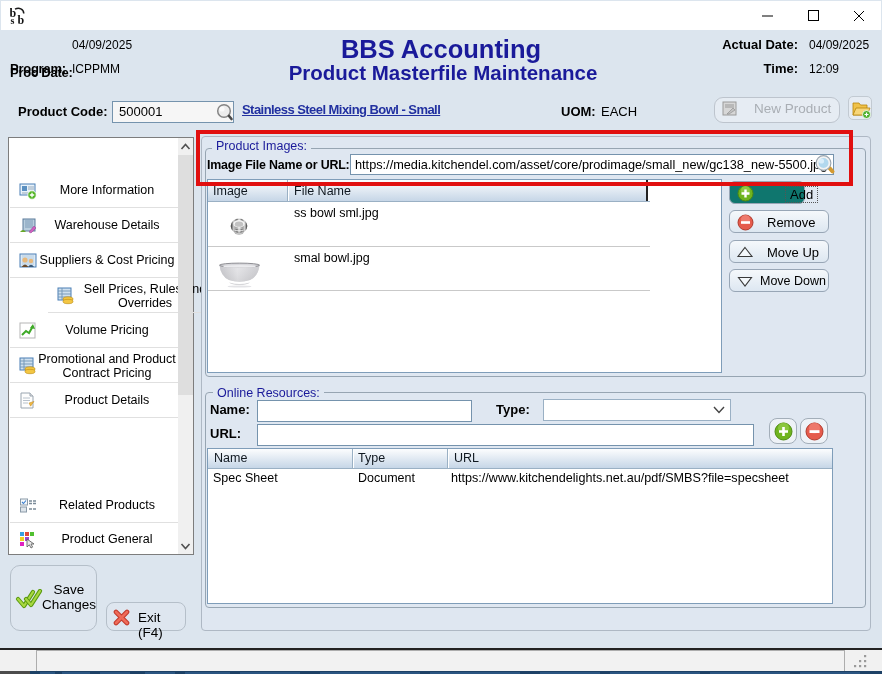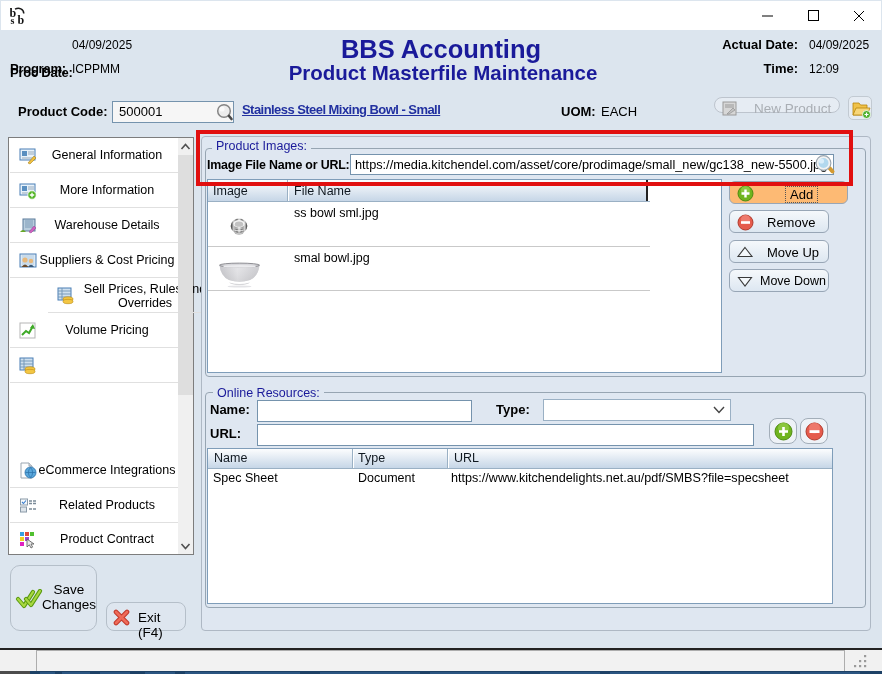--- a/index.html
+++ b/index.html
@@ -53,47 +53,38 @@
 <div class="abs" style="left:119px;top:104px;font-size:13px;">500001</div>
 <svg class="abs" style="left:215px;top:102px" width="19" height="19" viewBox="0 0 19 19">
   <circle cx="9" cy="9" r="6.3" fill="#ededed" stroke="#858585" stroke-width="1.5"></circle>
   <circle cx="7" cy="7" r="2.6" fill="#fafafa"></circle>
   <path d="M14,14 L16.5,17" stroke="#4a4a4a" stroke-width="2.6" stroke-linecap="round"></path>
 </svg>
 <div class="abs" style="left:242px;top:102px;font-size:13px;font-weight:bold;letter-spacing:-0.55px;color:#2130a0;text-decoration:underline;">Stainless Steel Mixing Bowl - Small</div>
 <div class="abs b" style="left:561px;top:104px;font-size:13px;">UOM:</div>
 <div class="abs" style="left:601px;top:104px;font-size:13px;">EACH</div>
 
-<div class="abs" style="left:714px;top:97px;width:126px;height:16px;border:1px solid #bdc4cd;border-radius:9px;background:#e6ecf3;">
+<div class="abs" style="left:714px;top:97px;width:126px;height:26px;border:1px solid #bdc4cd;border-radius:9px;background:#e6ecf3;">
   <svg class="abs" style="left:7px;top:3px" width="16" height="16" viewBox="0 0 16 16">
     <rect x="1" y="1" width="13" height="13" fill="#d7d7d7" stroke="#9a9a9a"></rect>
     <rect x="3" y="3" width="9" height="4" fill="#b8b8b8"></rect>
     <path d="M5,13 L11,7 L13,9 L7,13 Z" fill="#c2c2c2" stroke="#909090" stroke-width="0.7"></path>
   </svg>
   <div class="abs" style="left:39px;top:3px;font-size:13.5px;color:#a9aeb4;">New Product</div>
 </div>
 <div class="abs" style="left:848px;top:96px;width:24px;height:24px;border:1px solid #c2cad2;border-radius:5px;background:#e6ecf3;">
   <svg class="abs" style="left:2px;top:2px" width="20" height="20" viewBox="0 0 20 20">
     <path d="M2,4 L8,4 L9.5,6 L16,6 L16,16 L2,16 Z" fill="#f0c24a" stroke="#b8860b" stroke-width="0.8"></path>
     <path d="M2,16 L5,9 L19,9 L16,16 Z" fill="#f7d67a" stroke="#b8860b" stroke-width="0.8"></path>
     <circle cx="15.5" cy="15.5" r="4" fill="#4caf2a" stroke="#fff" stroke-width="0.8"></circle>
     <path d="M13.5,15.5 h4 M15.5,13.5 v4" stroke="#fff" stroke-width="1.2"></path>
   </svg>
 </div>
 
 <div class="abs" style="left:8px;top:137px;width:186px;height:418px;background:#fff;border:1px solid #7d7d7d;" id="sidebar">
-  <div class="sideitem" style="top:0px;height:35px;">
-    <svg class="abs" style="left:9px;top:9px" width="18" height="18" viewBox="0 0 18 18">
-        <rect x="1" y="2" width="15" height="11" fill="#e8f2fa" stroke="#4a7fb5"></rect>
-        <rect x="3" y="4" width="5" height="5" fill="#5a8fc0"></rect>
-        <path d="M9,5 h6 M9,7 h6 M3,11 h12" stroke="#9ab" stroke-width="1"></path>
-        <path d="M9,16 L15,9 L17,11 L11,17 Z" fill="#f0c040" stroke="#a8821a" stroke-width="0.6"></path>
-      </svg>
-    <div class="txt" style="top:10px;">General Information</div>
-  </div>
   <div class="sideitem" style="top:35px;height:35px;">
     <svg class="abs" style="left:9px;top:9px" width="18" height="18" viewBox="0 0 18 18">
         <rect x="1" y="2" width="15" height="11" fill="#e8f2fa" stroke="#4a7fb5"></rect>
         <rect x="3" y="4" width="5" height="5" fill="#5a8fc0"></rect>
         <path d="M9,5 h6 M9,7 h6 M3,11 h12" stroke="#9ab" stroke-width="1"></path>
         <circle cx="13" cy="13" r="4.2" fill="#53b526" stroke="#fff" stroke-width="0.8"></circle>
         <path d="M10.8,13 h4.4 M13,10.8 v4.4" stroke="#fff" stroke-width="1.3"></path>
       </svg>
     <div class="txt" style="top:10px;">More Information</div>
   </div>
@@ -134,50 +125,51 @@
       </svg>
     <div class="txt" style="top:10px;">Volume Pricing</div>
   </div>
   <div class="sideitem" style="top:210px;height:35px;">
     <svg class="abs" style="left:9px;top:9px" width="18" height="18" viewBox="0 0 18 18">
         <rect x="1" y="1" width="13" height="12" fill="#cfe0ef" stroke="#4a7fb5"></rect>
         <path d="M1,4 h13 M5,1 v12 M1,7 h13 M1,10 h13" stroke="#6f94b5" stroke-width="0.9"></path>
         <ellipse cx="11" cy="12" rx="5" ry="2.2" fill="#f3c643" stroke="#b8860b" stroke-width="0.6"></ellipse>
         <ellipse cx="11" cy="14.5" rx="5" ry="2.2" fill="#f3c643" stroke="#b8860b" stroke-width="0.6"></ellipse>
       </svg>
-  </div>
-  <div class="sideitem" style="top:315px;height:35px;">
-    <svg class="abs" style="left:9px;top:9px" width="18" height="18" viewBox="0 0 18 18">
-        <path d="M2,1 L10,1 L13,4 L13,16 L2,16 Z" fill="#fdfdfd" stroke="#9aa5b0"></path>
-        <path d="M10,1 L10,4 L13,4" fill="#e0e0e0" stroke="#9aa5b0"></path>
-        <circle cx="11.5" cy="10.5" r="5.5" fill="#5aa8dc" stroke="#2a6ea8" stroke-width="0.8"></circle>
-        <path d="M6.5,10.5 h10 M11.5,5.5 a7,7 0 0 1 0,10 M11.5,5.5 a7,7 0 0 0 0,10" fill="none" stroke="#2a6ea8" stroke-width="0.7"></path>
-      </svg>
-    <div class="txt" style="top:10px;">eCommerce Integrations</div>
+    <div class="txt" style="top:4px;">Promotional and Product<br>Contract Pricing</div>
+  </div>
+  <div class="sideitem" style="top:245px;height:35px;">
+    <svg class="abs" style="left:9px;top:9px" width="18" height="18" viewBox="0 0 18 18">
+        <path d="M2,1 L11,1 L14,4 L14,16 L2,16 Z" fill="#fdfdfd" stroke="#9aa5b0"></path>
+        <path d="M11,1 L11,4 L14,4" fill="#e0e0e0" stroke="#9aa5b0"></path>
+        <path d="M4,6 h7 M4,8.5 h7 M4,11 h5" stroke="#b8c2cc" stroke-width="1"></path>
+        <path d="M10,11 l1.6,3.2 3.4,-4.8 z" fill="#f0b840" stroke="#c08820" stroke-width="0.5"></path>
+      </svg>
+    <div class="txt" style="top:10px;">Product Details</div>
   </div>
   <div class="sideitem" style="top:350px;height:35px;">
     <svg class="abs" style="left:9px;top:9px" width="18" height="18" viewBox="0 0 18 18">
         <rect x="1.5" y="2" width="7" height="6" fill="#f4f8fb" stroke="#8a9aa8"></rect>
         <path d="M3,5 l1.5,1.5 L7,3.5" stroke="#3a7fd0" stroke-width="1.1" fill="none"></path>
         <rect x="1.5" y="10" width="6" height="5" fill="#dde4ea" stroke="#8a9aa8"></rect>
         <path d="M10,4 h3 M14,4 h3 M10,6.5 h3 M14,6.5 h3 M10,12 h3 M14,12 h3" stroke="#7a8a98" stroke-width="1.6"></path>
       </svg>
     <div class="txt" style="top:10px;">Related Products</div>
   </div>
   <div class="sideitem" style="top:385px;height:34px;border-bottom:none;">
     <svg class="abs" style="left:9px;top:8px" width="18" height="18" viewBox="0 0 18 18">
         <rect x="1" y="1" width="4" height="4" fill="#38a0e0"></rect>
         <rect x="6" y="1" width="4" height="4" fill="#e04838"></rect>
         <rect x="11" y="1" width="4" height="4" fill="#50c030"></rect>
         <rect x="1" y="6" width="4" height="4" fill="#f0d020"></rect>
         <rect x="6" y="6" width="4" height="4" fill="#a048d0"></rect>
         <rect x="1" y="11" width="4" height="4" fill="#e020c0"></rect>
         <path d="M8,8 L8,16 L10.3,13.8 L12,17 L13.6,16.1 L12,13 L15,13 Z" fill="#e8e8e8" stroke="#555" stroke-width="0.8"></path>
       </svg>
-    <div class="txt" style="top:9px;">Product Contract</div>
+    <div class="txt" style="top:9px;">Product General</div>
   </div>
   <div class="abs" style="left:169px;top:0;width:15px;height:416px;background:#f0f0f0;">
     <svg class="abs" style="left:1px;top:3px" width="13" height="12" viewBox="0 0 13 12">
         <path d="M2.5,8 L6.5,3.5 L10.5,8" fill="none" stroke="#505050" stroke-width="1.6"></path>
       </svg>
     <div class="abs" style="left:0;top:17px;width:15px;height:240px;background:#dedede;"></div>
     <svg class="abs" style="left:1px;top:402px" width="13" height="12" viewBox="0 0 13 12">
         <path d="M2.5,4 L6.5,8.5 L10.5,4" fill="none" stroke="#505050" stroke-width="1.6"></path>
       </svg>
   </div>
@@ -258,21 +250,21 @@
     <path d="M1.5,3 L41.5,3 Q40.5,14 32,18 Q21.5,21.5 11,18 Q2.5,14 1.5,3 Z" fill="url(#m2)"></path>
     <path d="M1.5,3 L41.5,3 Q40.5,14 32,18 Q21.5,21.5 11,18 Q2.5,14 1.5,3 Z" fill="url(#m3)" opacity="0.55"></path>
     <ellipse cx="21.5" cy="3.2" rx="20" ry="2.1" fill="#d8d8dc" stroke="#85858a" stroke-width="0.9"></ellipse>
     <ellipse cx="21.5" cy="4.4" rx="16.5" ry="1.4" fill="#ebebee"></ellipse>
     <path d="M11,20.5 q10.5,3.2 21,0 q-2.5,2.3 -10.5,2.3 q-8,0 -10.5,-2.3 Z" fill="#cacace"></path>
     <ellipse cx="21.5" cy="24.5" rx="12" ry="1.1" fill="#dcdce0" opacity="0.8"></ellipse>
   </svg>
   <div class="abs" style="left:0;top:110px;width:442px;height:1px;background:#c9c9c9;"></div>
 </div>
 
-<div class="btn" style="left:729px;top:181px;width:119px;height:23px;background:#fdba74;">
+<div class="btn" style="left:729px;top:181px;width:76px;height:23px;background:#0f766e;">
   <svg class="abs" style="left:7px;top:3px" width="17" height="17" viewBox="0 0 17 17">
       <circle cx="8.5" cy="8.5" r="7.5" fill="#6fb41e" stroke="#4e8a10"></circle>
       <circle cx="8.5" cy="5.5" r="4.5" fill="#93cc4a" opacity="0.8"></circle>
       <path d="M4.5,8.5 h8 M8.5,4.5 v8" stroke="#fff" stroke-width="2.4"></path>
     </svg>
   <div class="lbl" style="left:55px;top:4px;border:1px dotted #555;padding:0 4px;">Add</div>
 </div>
 <div class="btn" style="left:729px;top:210px;width:100px;height:23px;">
   <svg class="abs" style="left:7px;top:3px" width="17" height="17" viewBox="0 0 17 17">
       <circle cx="8.5" cy="8.5" r="7.5" fill="#e55b4c" stroke="#b03a2c"></circle>

